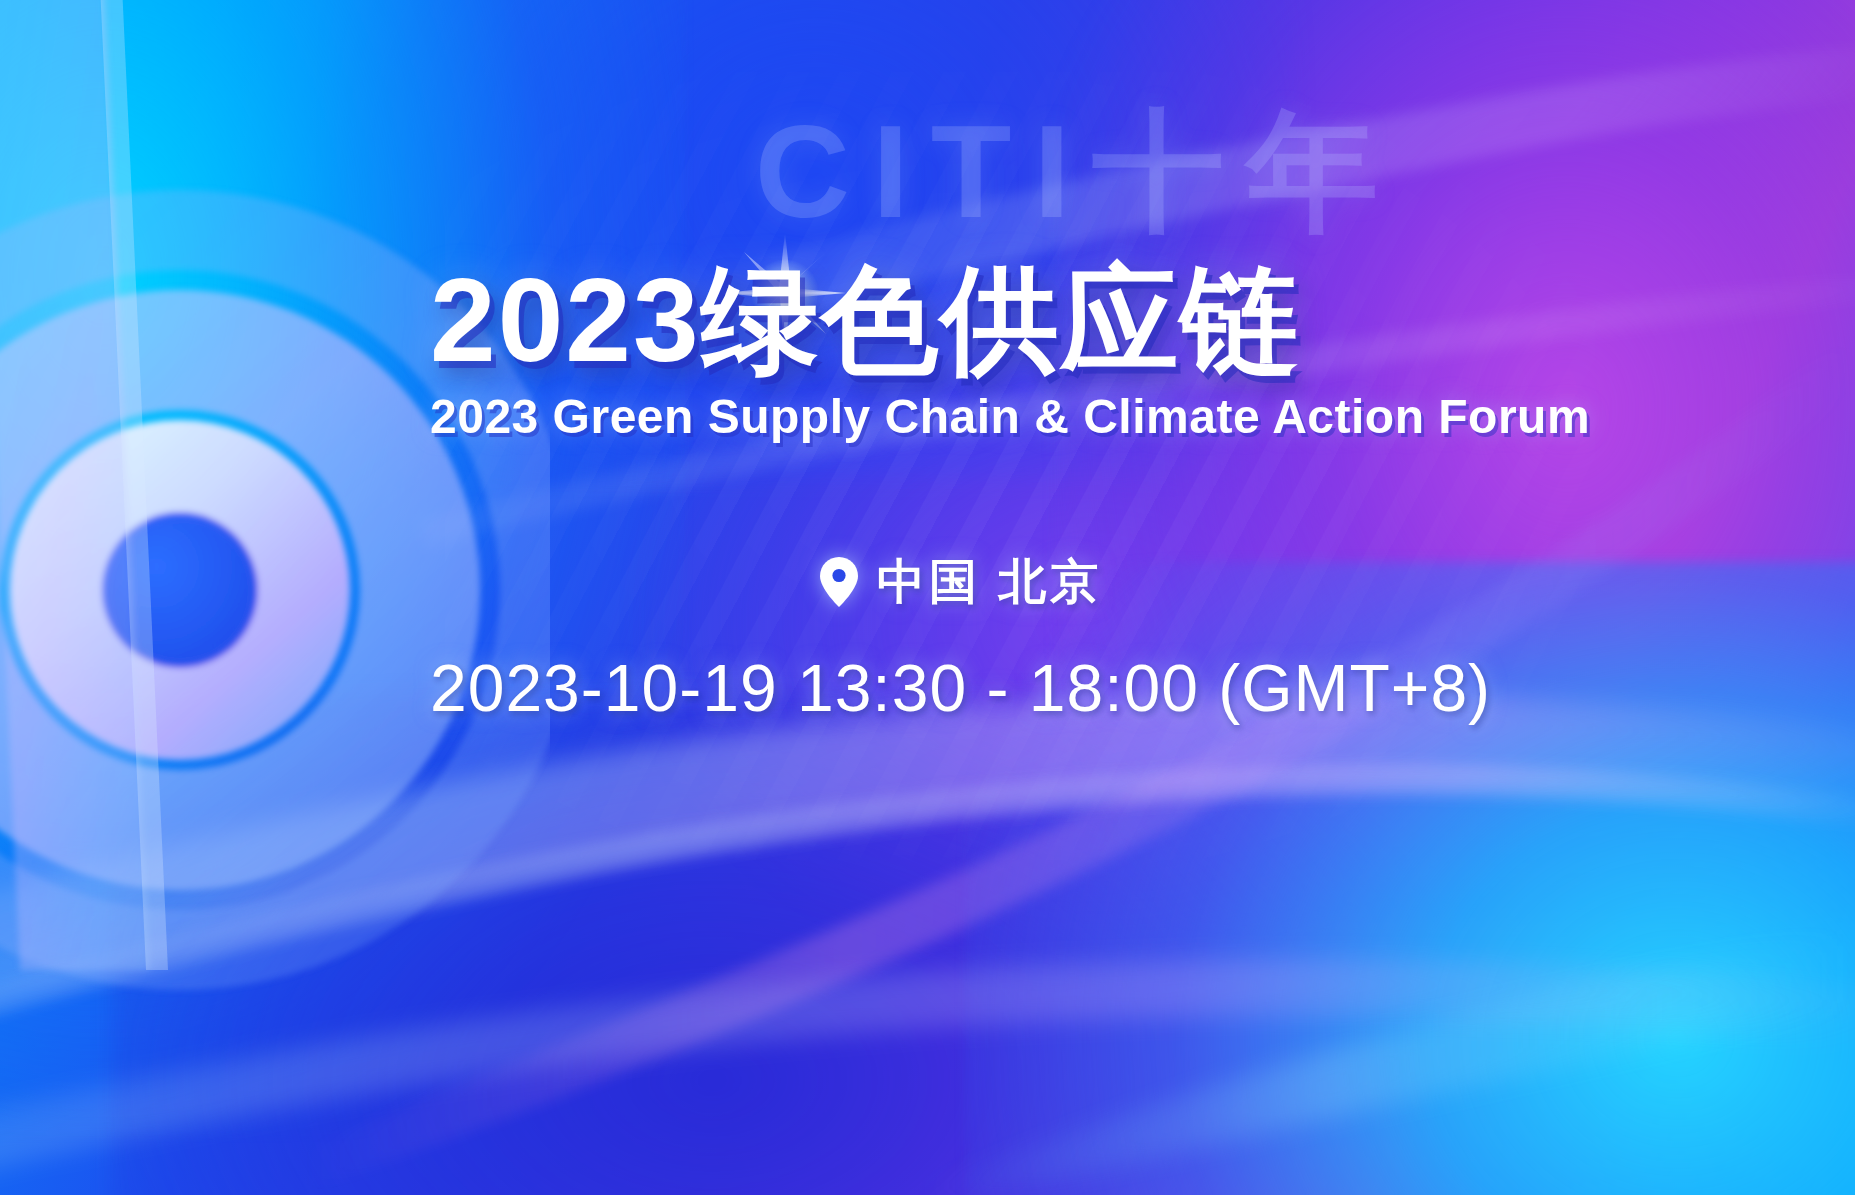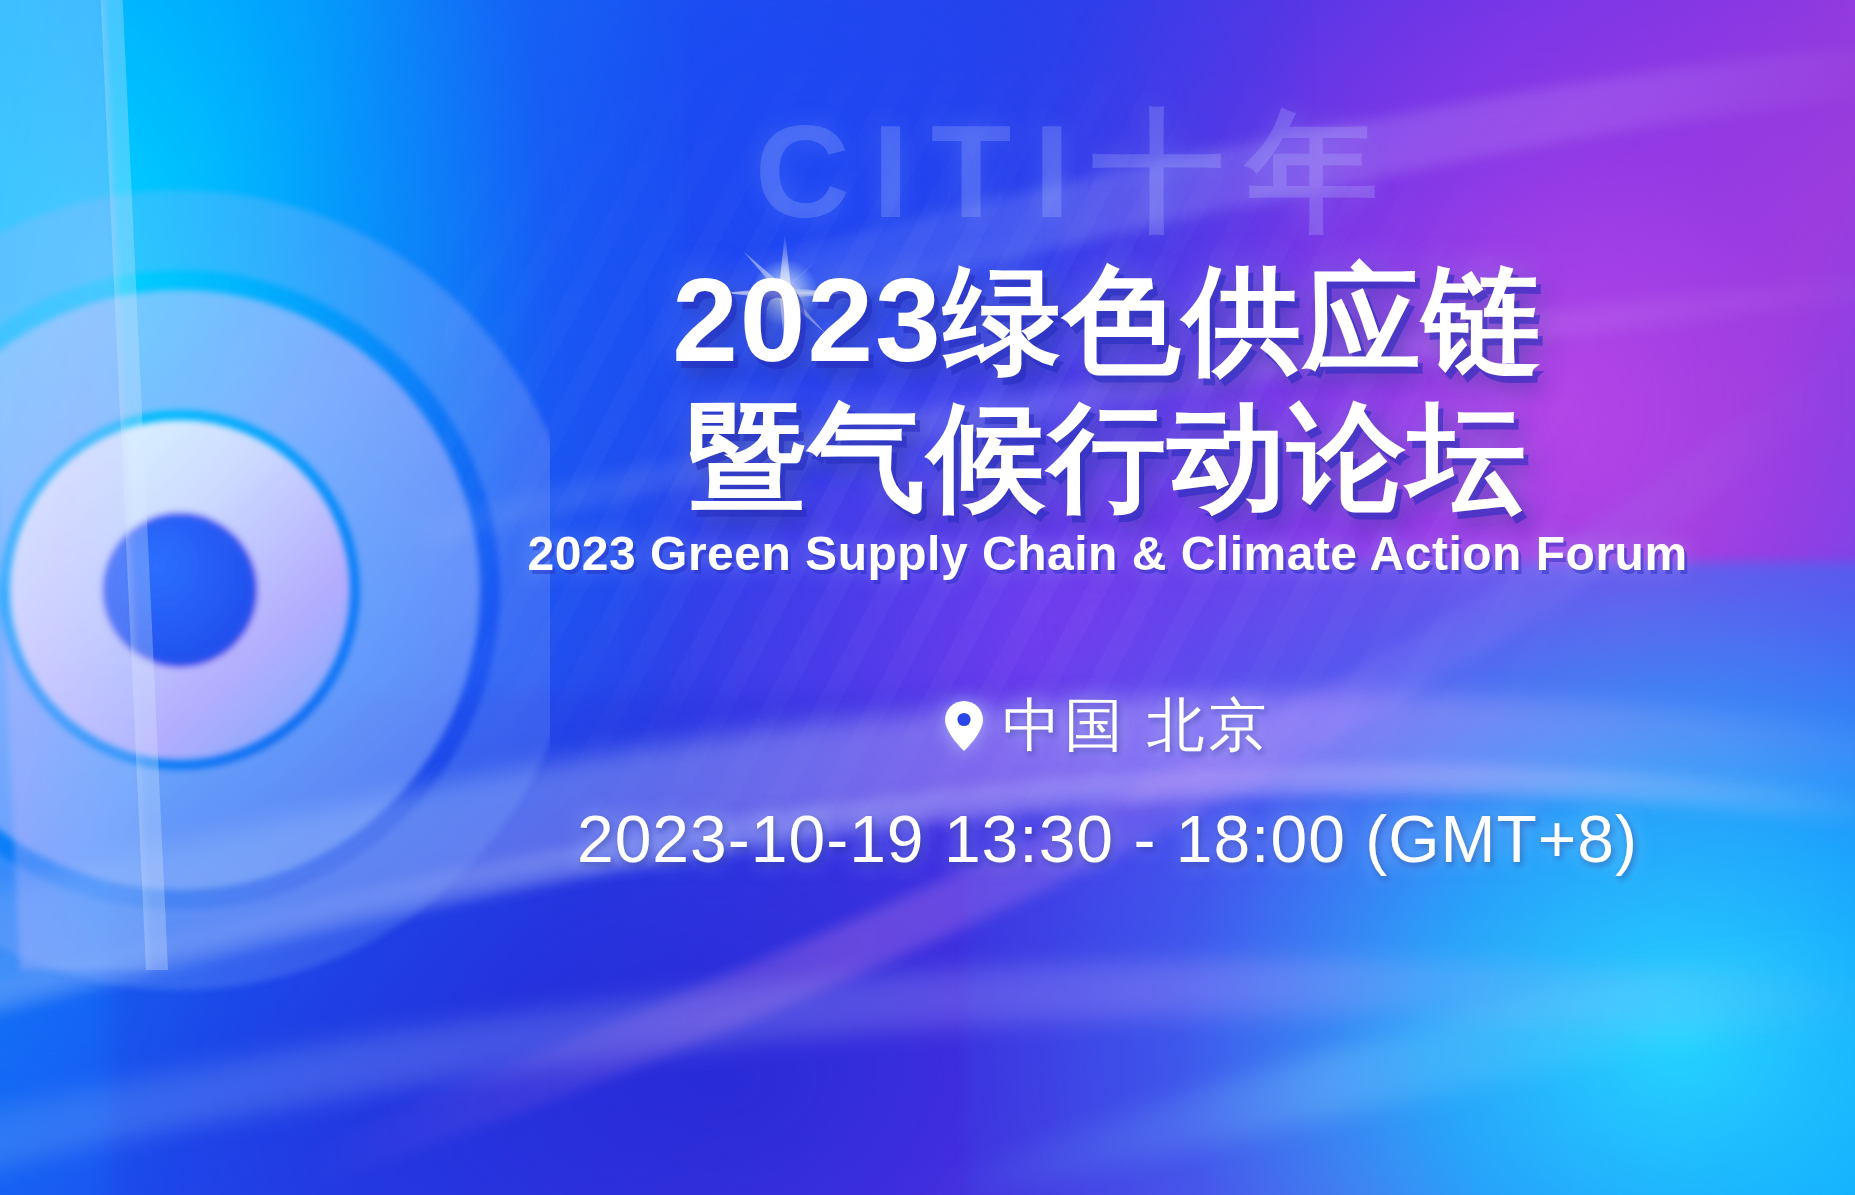--- a/index.html
+++ b/index.html
@@ -166,21 +166,21 @@
 
   
   .content {
     position: absolute;
     left: 430px;
     right: 70px;
     top: 0;
     bottom: 0;
     display: flex;
     flex-direction: column;
-    align-items: center;
+    align-items: flex-start;
     justify-content: flex-start;
     text-align: center;
   }
 
   .sparkle {
     position: absolute;
     left: 290px;
     top: 228px;
     width: 130px;
     height: 130px;
@@ -231,22 +231,22 @@
     gap: 18px;
   }
   .pin-icon {
     width: 40px;
     height: 52px;
     display: block;
     filter: drop-shadow(0 0 10px rgba(190, 220, 255, 0.6));
   }
   .pin-icon svg { width: 100%; height: 100%; display: block; }
   .location-text {
-    font-size: 58px;
-    font-weight: 400;
+    font-size: 48px;
+    font-weight: 700;
     color: #ffffff;
     letter-spacing: 4px;
     white-space: nowrap;
     text-shadow: 0 0 20px rgba(185, 215, 255, 0.55), 2px 3px 6px rgba(20, 30, 120, 0.45);
   }
   .datetime {
     margin-top: 36px;
     font-size: 66px;
     font-weight: 400;
     color: #ffffff;
@@ -406,21 +406,20 @@
         <circle cx="65" cy="65" r="34" fill="url(#spkCore)"></circle>
         <path d="M65,4 L71,60 L65,126 L59,60 Z" fill="url(#spkRay)" opacity="0.95"></path>
         <path d="M4,65 L60,71 L126,65 L60,59 Z" fill="url(#spkRay)" opacity="0.8"></path>
         <path d="M24,24 L66,60 L106,106 L60,66 Z" fill="#ffffff" opacity="0.45"></path>
         <path d="M106,24 L66,60 L24,106 L60,66 Z" fill="#ffffff" opacity="0.45"></path>
       </svg>
     </div>
 
     <div class="title-block">
       <div class="title-line">2023绿色供应链</div>
-      <div class="title-line">暨气候行动论坛</div>
     </div>
 
     <div class="subtitle">2023 Green Supply Chain &amp; Climate Action Forum</div>
 
     <div class="meta">
       <div class="location-row">
         <span class="pin-icon">
           <svg viewBox="0 0 40 52" xmlns="http://www.w3.org/2000/svg">
             <path d="M20,1 C9.5,1 1,9.5 1,20 C1,33 20,51 20,51 C20,51 39,33 39,20 C39,9.5 30.5,1 20,1 Z" fill="#ffffff"></path>
             <circle cx="20" cy="19.5" r="6.6" fill="#2a48e8"></circle>

